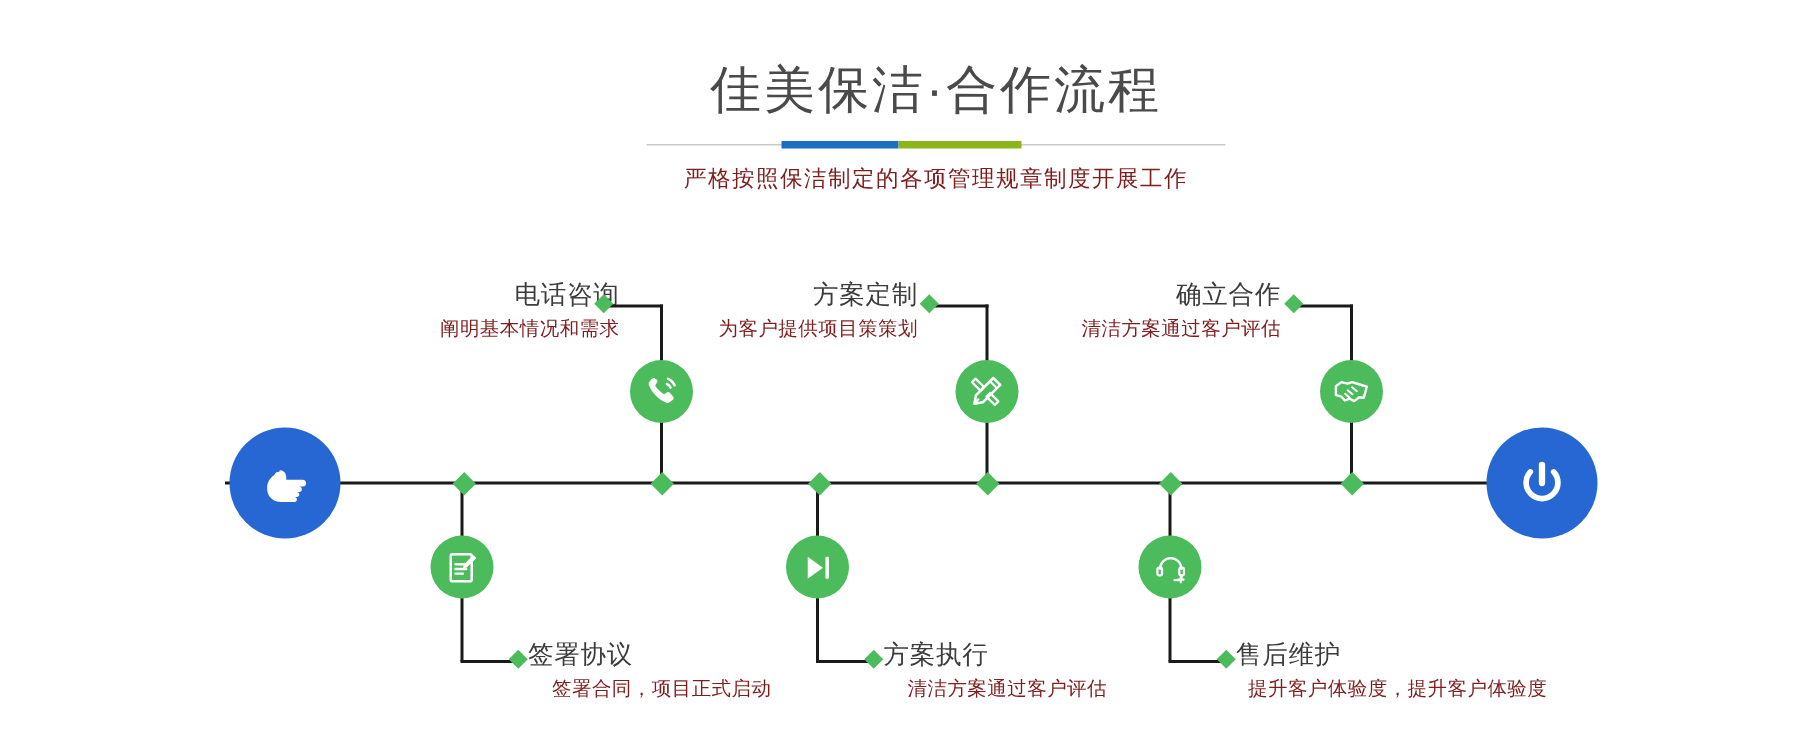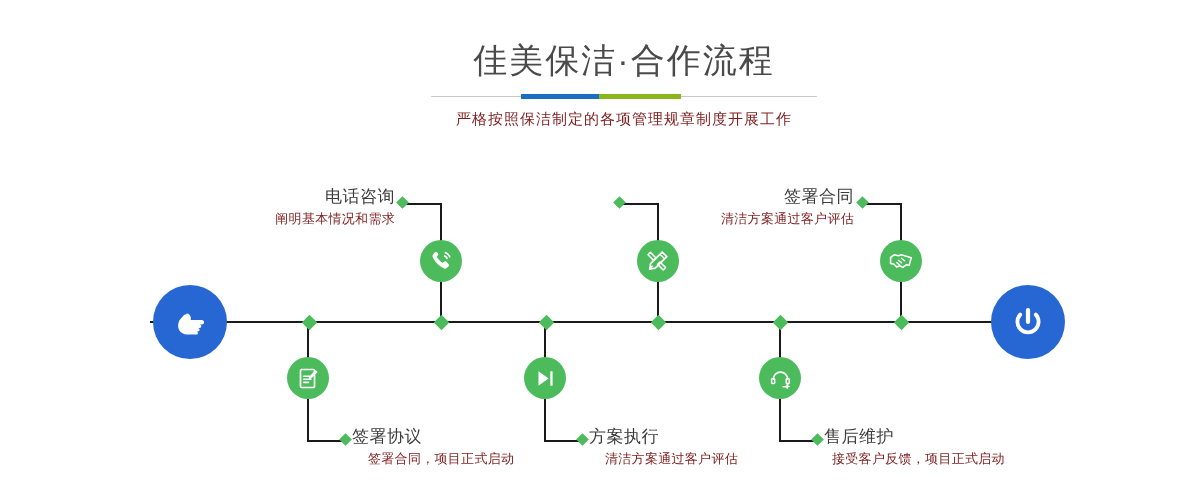--- a/index.html
+++ b/index.html
@@ -204,21 +204,21 @@
   <div class="diamond" style="left:398px; top:198px; width:9px; height:9px;"></div>
   <div class="node" style="left:420px; top:240px;">
     <span class="ico">
       <svg width="26" height="26" viewBox="0 0 26 26">
         <path fill="#ffffff" d="M8.6 4.3c-.6-.5-1.5-.4-2 .2L4.9 6.7c-.5.6-.6 1.4-.3 2.1 1.0 2.4 2.6 4.9 4.7 7.0 2.1 2.1 4.6 3.7 7.0 4.7.7.3 1.5.2 2.1-.3l2.2-1.7c.6-.5.7-1.4.2-2l-2.2-2.7c-.5-.6-1.3-.7-1.9-.3l-1.7 1.1c-.3.2-.7.2-1-.1-.9-.7-1.8-1.5-2.6-2.3-.8-.8-1.6-1.7-2.3-2.6-.3-.3-.3-.7-.1-1l1.1-1.7c.4-.6.3-1.4-.3-1.9z"></path>
         <path d="M17.4 4.6a7.6 7.6 0 0 1 4.3 4.2" stroke="#ffffff" stroke-width="1.7" fill="none" stroke-linecap="round"></path>
         <path d="M16.6 8.0a4.2 4.2 0 0 1 2.4 2.4" stroke="#ffffff" stroke-width="1.7" fill="none" stroke-linecap="round"></path>
       </svg>
     </span>
   </div>
-  <div class="label right-align" style="left:150px; top:186px; width:245px;">
+  <div class="label right-align" style="left:168px; top:186px; width:245px;">
     <div class="lab-title">电话咨询</div>
     <div class="lab-desc">阐明基本情况和需求</div>
   </div>
 
   <div class="vline" style="left:307px; top:322px; height:119px;"></div>
   <div class="hline" style="left:307px; top:440px; width:38px;"></div>
   <div class="diamond" style="left:341px; top:435px; width:9px; height:9px;"></div>
   <div class="node" style="left:287px; top:357px;">
     <span class="ico">
       <svg width="25" height="25" viewBox="0 0 25 25">
@@ -240,20 +240,24 @@
     <span class="ico">
       <svg width="26" height="26" viewBox="0 0 26 26">
         <path d="M17.2 4.0l4.6 4.6-11.6 11.6-5.6 1.0 1.0-5.6z" stroke="#ffffff" stroke-width="1.7" fill="none" stroke-linejoin="round"></path>
         <path d="M15.0 6.2l4.6 4.6" stroke="#ffffff" stroke-width="1.5"></path>
         <path d="M5.2 20.2l2.4-2.4" stroke="#ffffff" stroke-width="1.5"></path>
         <path d="M5.4 4.4l5.6 5.6-2.4 2.4-5.6-5.6z" stroke="#ffffff" stroke-width="1.5" fill="none" stroke-linejoin="round"></path>
         <path d="M15.0 14.0l5.6 5.6-2.4 2.4-5.6-5.6z" stroke="#ffffff" stroke-width="1.5" fill="none" stroke-linejoin="round"></path>
       </svg>
     </span>
   </div>
+  <div class="label right-align" style="left:366px; top:186px; width:246px;">
+    <div class="lab-title">方案定制</div>
+    <div class="lab-desc">为客户提供项目策策划</div>
+  </div>
 
   <div class="vline" style="left:544px; top:322px; height:119px;"></div>
   <div class="hline" style="left:544px; top:440px; width:38px;"></div>
   <div class="diamond" style="left:578px; top:435px; width:9px; height:9px;"></div>
   <div class="node" style="left:524px; top:357px;">
     <span class="ico">
       <svg width="25" height="25" viewBox="0 0 25 25">
         <path d="M5.5 5.2L15.6 12.5 5.5 19.8z" fill="#ffffff"></path>
         <rect x="17.3" y="5.2" width="2.3" height="14.6" rx="0.6" fill="#ffffff"></rect>
       </svg>
@@ -269,36 +273,36 @@
   <div class="diamond" style="left:858px; top:198px; width:9px; height:9px;"></div>
   <div class="node" style="left:880px; top:240px;">
     <span class="ico">
       <svg width="26" height="26" viewBox="0 0 26 26">
         <path d="M2.6 9.4l3.6-2.6 4.2 1.0 3.0-1.0 4.0 1.2 5.8 1.8-2.0 7.4-3.0-.4-3.4 2.6-3.0-1.6-3.2 1.2-2.6-2.8-3.4-.8z" stroke="#ffffff" stroke-width="1.6" fill="none" stroke-linejoin="round"></path>
         <path d="M10.4 12.2l3.2 2.6M8.8 14.6l2.8 2.4M13.4 10.2l3.2 2.6" stroke="#ffffff" stroke-width="1.4" stroke-linecap="round"></path>
       </svg>
     </span>
   </div>
   <div class="label right-align" style="left:608px; top:186px; width:246px;">
-    <div class="lab-title">签署合同</div>
+    <div class="lab-title">确立合作</div>
     <div class="lab-desc">清洁方案通过客户评估</div>
   </div>
 
   <div class="vline" style="left:779px; top:322px; height:119px;"></div>
   <div class="hline" style="left:779px; top:440px; width:38px;"></div>
   <div class="diamond" style="left:813px; top:435px; width:9px; height:9px;"></div>
   <div class="node" style="left:759px; top:357px;">
     <span class="ico">
       <svg width="25" height="25" viewBox="0 0 25 25">
         <path d="M5.4 13.2a7.1 7.1 0 1 1 14.2 0" stroke="#ffffff" stroke-width="1.6" fill="none" stroke-linecap="round"></path>
         <rect x="3.6" y="12.4" width="3.1" height="5.2" rx="1.2" stroke="#ffffff" stroke-width="1.5" fill="none"></rect>
         <rect x="18.2" y="12.4" width="3.1" height="5.2" rx="1.2" stroke="#ffffff" stroke-width="1.5" fill="none"></rect>
         <path d="M19.8 17.6v1.0a2.2 2.2 0 0 1-2.2 2.2h-2.6" stroke="#ffffff" stroke-width="1.5" fill="none" stroke-linecap="round"></path>
         <path d="M19.2 18.6v3.6M17.4 20.4h3.6" stroke="#ffffff" stroke-width="1.5" stroke-linecap="round"></path>
       </svg>
     </span>
   </div>
   <div class="label left-align" style="left:824px; top:426px; width:270px;">
     <div class="lab-title">售后维护</div>
-    <div class="lab-desc" style="padding-left:8px;">接受客户反馈，项目正式启动</div>
+    <div class="lab-desc" style="padding-left:8px;">提升客户体验度，提升客户体验度</div>
   </div>
 
 </div>
 
 </body></html>

